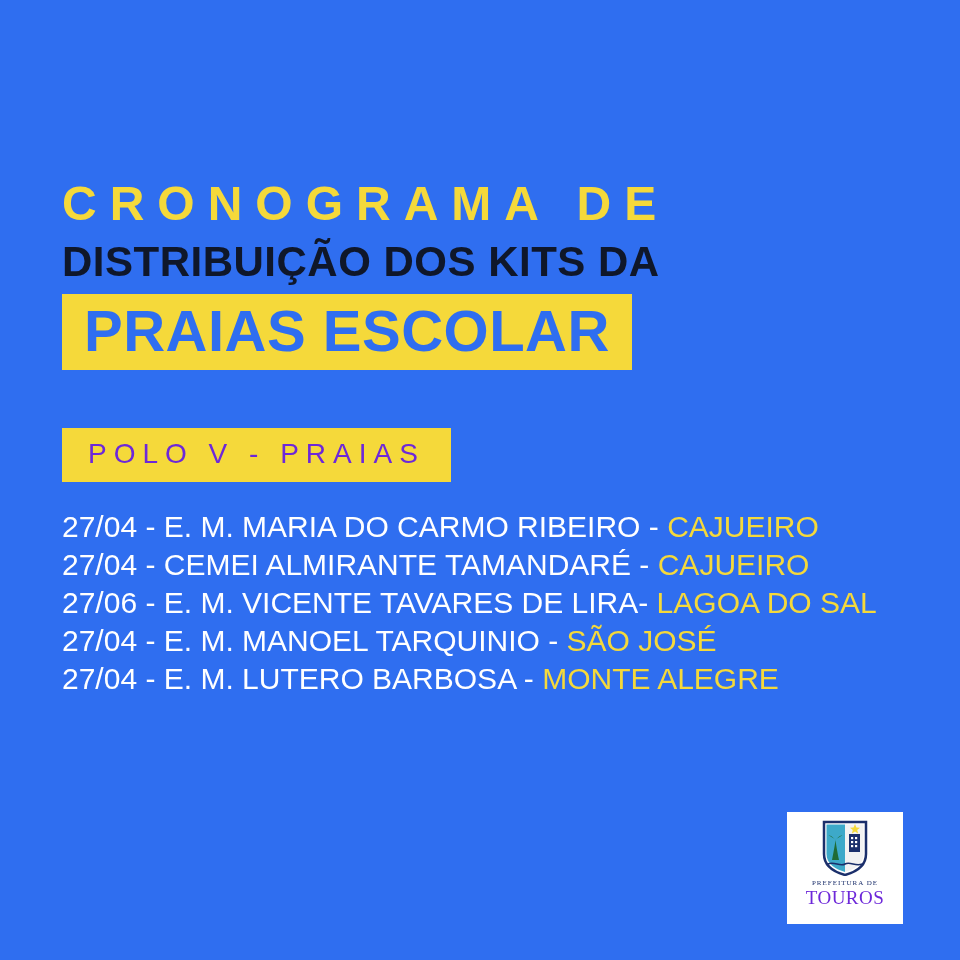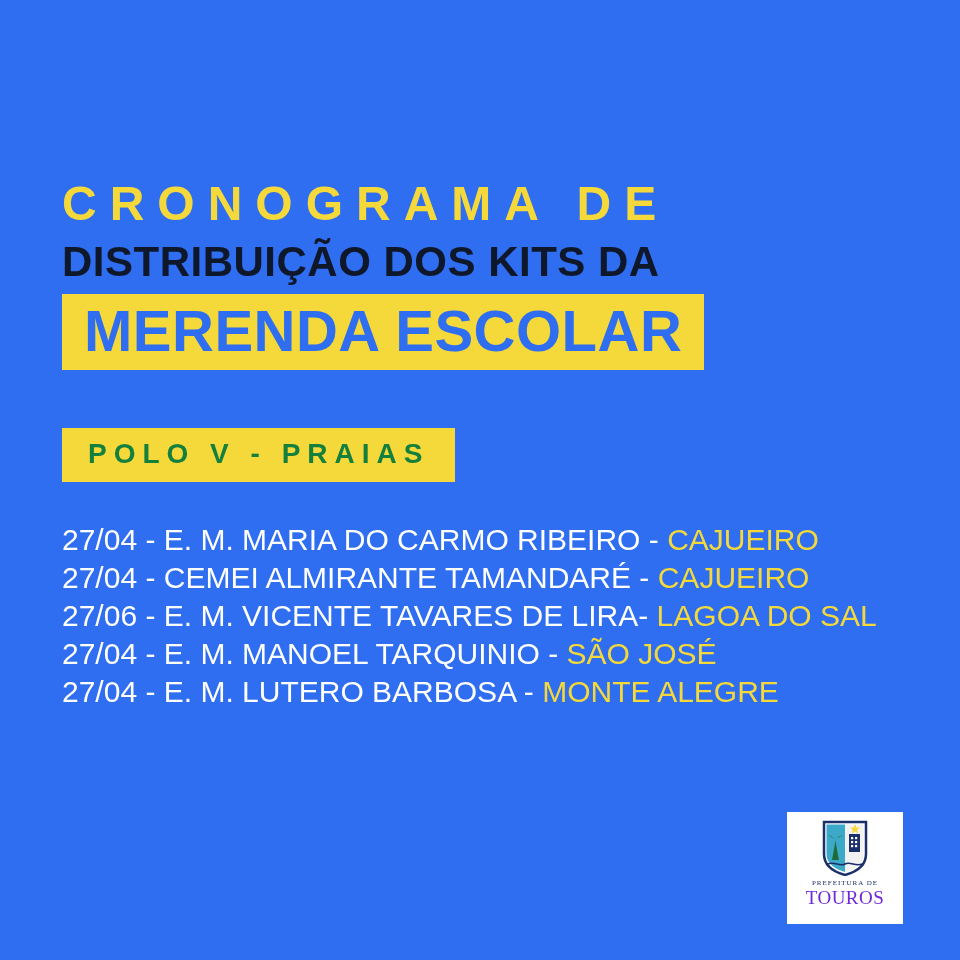--- a/index.html
+++ b/index.html
@@ -67,32 +67,32 @@
   .polo-badge {
     position: absolute;
     left: 62px;
     top: 428px;
     background: #f5d93a;
     padding: 10px 26px 12px 26px;
     display: inline-block;
   }
   .polo-badge-text {
     font-family: "Liberation Sans", sans-serif;
-    font-weight: bold;
+    font-weight: normal;
     font-size: 28px;
     letter-spacing: 7px;
-    color: #15803d;
+    color: #6d28d9;
     white-space: nowrap;
   }
 
   
   .schedule {
     position: absolute;
     left: 62px;
-    top: 521px;
+    top: 508px;
     width: 870px;
   }
   .sched-row {
     font-family: "Liberation Sans", sans-serif;
     font-size: 30px;
     line-height: 38px;
     color: #ffffff;
     white-space: nowrap;
     margin-bottom: 0px;
   }
@@ -144,21 +144,21 @@
 </style>
 </head>
 <body>
 
 <div id="poster">
 
   <div class="title-area">
     <div class="title-line1">CRONOGRAMA DE</div>
     <div class="title-line2">DISTRIBUIÇÃO DOS KITS DA</div>
     <div class="title-line3-wrap">
-      <div class="title-line3">MERENDA ESCOLAR</div>
+      <div class="title-line3">PRAIAS ESCOLAR</div>
     </div>
   </div>
 
   <div class="polo-badge">
     <div class="polo-badge-text">POLO V - PRAIAS</div>
   </div>
 
   <div class="schedule">
     <div class="sched-row">
       <span class="sched-main">27/04 - E. M. MARIA DO CARMO RIBEIRO  - </span><span class="sched-place">CAJUEIRO</span>

